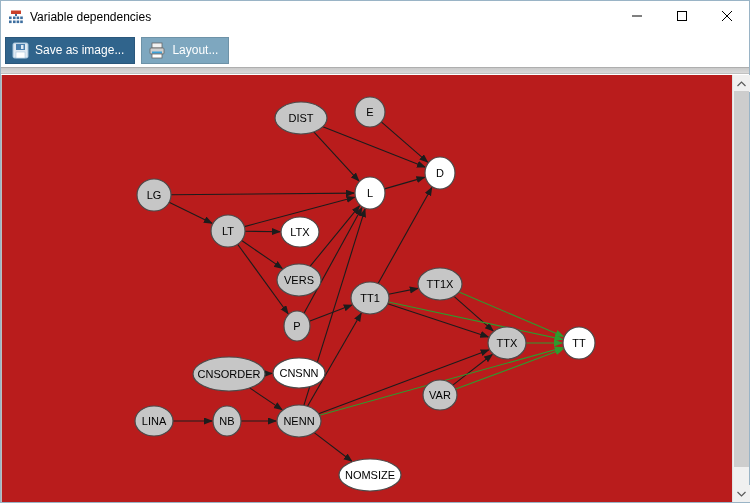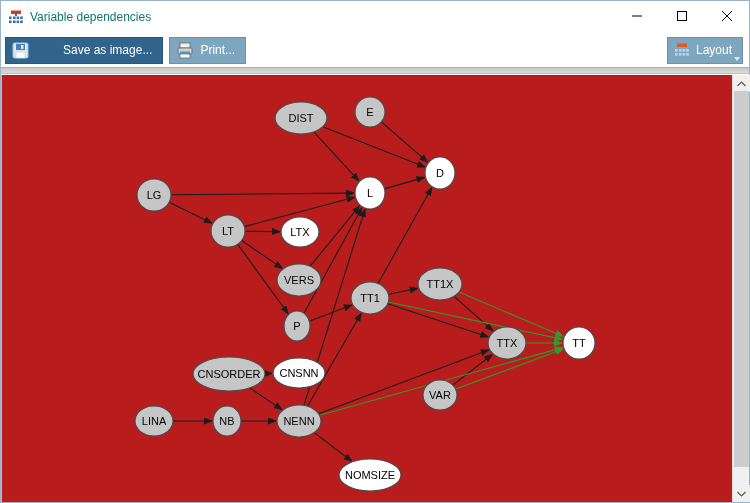--- a/index.html
+++ b/index.html
@@ -11,40 +11,40 @@
     border:1px solid #9ab4c6;
   }
 
   
   .titlebar {
     position:absolute; top:0; left:0; right:0; height:32px;
     background:#ffffff; display:flex; align-items:center;
   }
   .titlebar .app-icon { margin-left:7px; width:16px; height:16px; flex:0 0 auto; }
   .titlebar .title {
-    margin-left:6px; font-size:12px; color:#0f766e; white-space:nowrap;
+    margin-left:6px; font-size:12px; color:#000000; white-space:nowrap;
   }
   .win-controls { position:absolute; top:0; right:0; height:30px; display:flex; }
   .win-btn {
     width:45px; height:30px; display:flex; align-items:center; justify-content:center;
     cursor:default;
   }
 
   
   .toolbar {
     position:absolute; top:32px; left:0; right:0; height:34px; background:#ffffff;
     display:flex; align-items:center; padding:0 4px;
   }
   .tb-btn {
     height:27px; display:flex; align-items:center; padding:0 10px 0 6px;
     color:#ffffff; font-size:12px; margin-right:6px; position:relative;
     border:1px solid rgba(0,0,0,0.12); cursor:default; white-space:nowrap;
   }
   .tb-btn .tb-icon { margin-right:6px; display:flex; }
-  .tb-btn.primary { background:#30648c;gap:28px; }
+  .tb-btn.primary { background:#30648c; }
   .tb-btn.secondary { background:#7ea7bf; }
   .tb-spacer { flex:1; }
   .tb-btn.layout { margin-right:2px; }
   .caret {
     position:absolute; right:2px; bottom:2px; width:0; height:0;
     border-left:3px solid transparent; border-right:3px solid transparent;
     border-top:4px solid #dce8f0;
   }
 
   
@@ -135,42 +135,23 @@
     </div>
     <div class="tb-btn secondary">
       <span class="tb-icon">
         <svg width="18" height="17" viewBox="0 0 18 17">
           <rect x="4" y="1" width="10" height="5" fill="#f2f2f2" stroke="#666" stroke-width="0.8"></rect>
           <rect x="2" y="6" width="14" height="6" rx="1" fill="#cfcfcf" stroke="#666" stroke-width="0.8"></rect>
           <rect x="4" y="9.5" width="10" height="2" fill="#3aa0d8"></rect>
           <rect x="4" y="12" width="10" height="4" fill="#ffffff" stroke="#666" stroke-width="0.8"></rect>
         </svg>
       </span>
-      <span>Print...</span>
+      <span>Layout...</span>
     </div>
     <div class="tb-spacer"></div>
-    <div class="tb-btn secondary layout">
-      <span class="tb-icon">
-        <svg width="16" height="16" viewBox="0 0 16 16">
-          <rect x="3" y="1.5" width="10" height="3.5" fill="#e0591f"></rect>
-          <g fill="#bcd6ea">
-            <rect x="1" y="7" width="2.6" height="2.6"></rect>
-              <rect x="5" y="7" width="2.6" height="2.6"></rect>
-            <rect x="8.6" y="7" width="2.6" height="2.6"></rect>
-              <rect x="12.2" y="7" width="2.6" height="2.6"></rect>
-            <rect x="1" y="11" width="2.6" height="2.6"></rect>
-              <rect x="5" y="11" width="2.6" height="2.6"></rect>
-            <rect x="8.6" y="11" width="2.6" height="2.6"></rect>
-              <rect x="12.2" y="11" width="2.6" height="2.6"></rect>
-          </g>
-        </svg>
-      </span>
-      <span>Layout</span>
-      <span class="caret"></span>
-    </div>
   </div>
 
   <div class="hstrip"></div>
 
   <div class="canvas">
     <svg class="graph-svg" width="733" height="429" viewBox="0 0 733 429">
       <defs>
         <marker id="arrow-black" markerWidth="9" markerHeight="8" refX="8" refY="3.5" orient="auto" markerUnits="userSpaceOnUse">
           <path d="M0,0 L9,3.5 L0,7 z" fill="#1c1c1c"></path>
         </marker>

